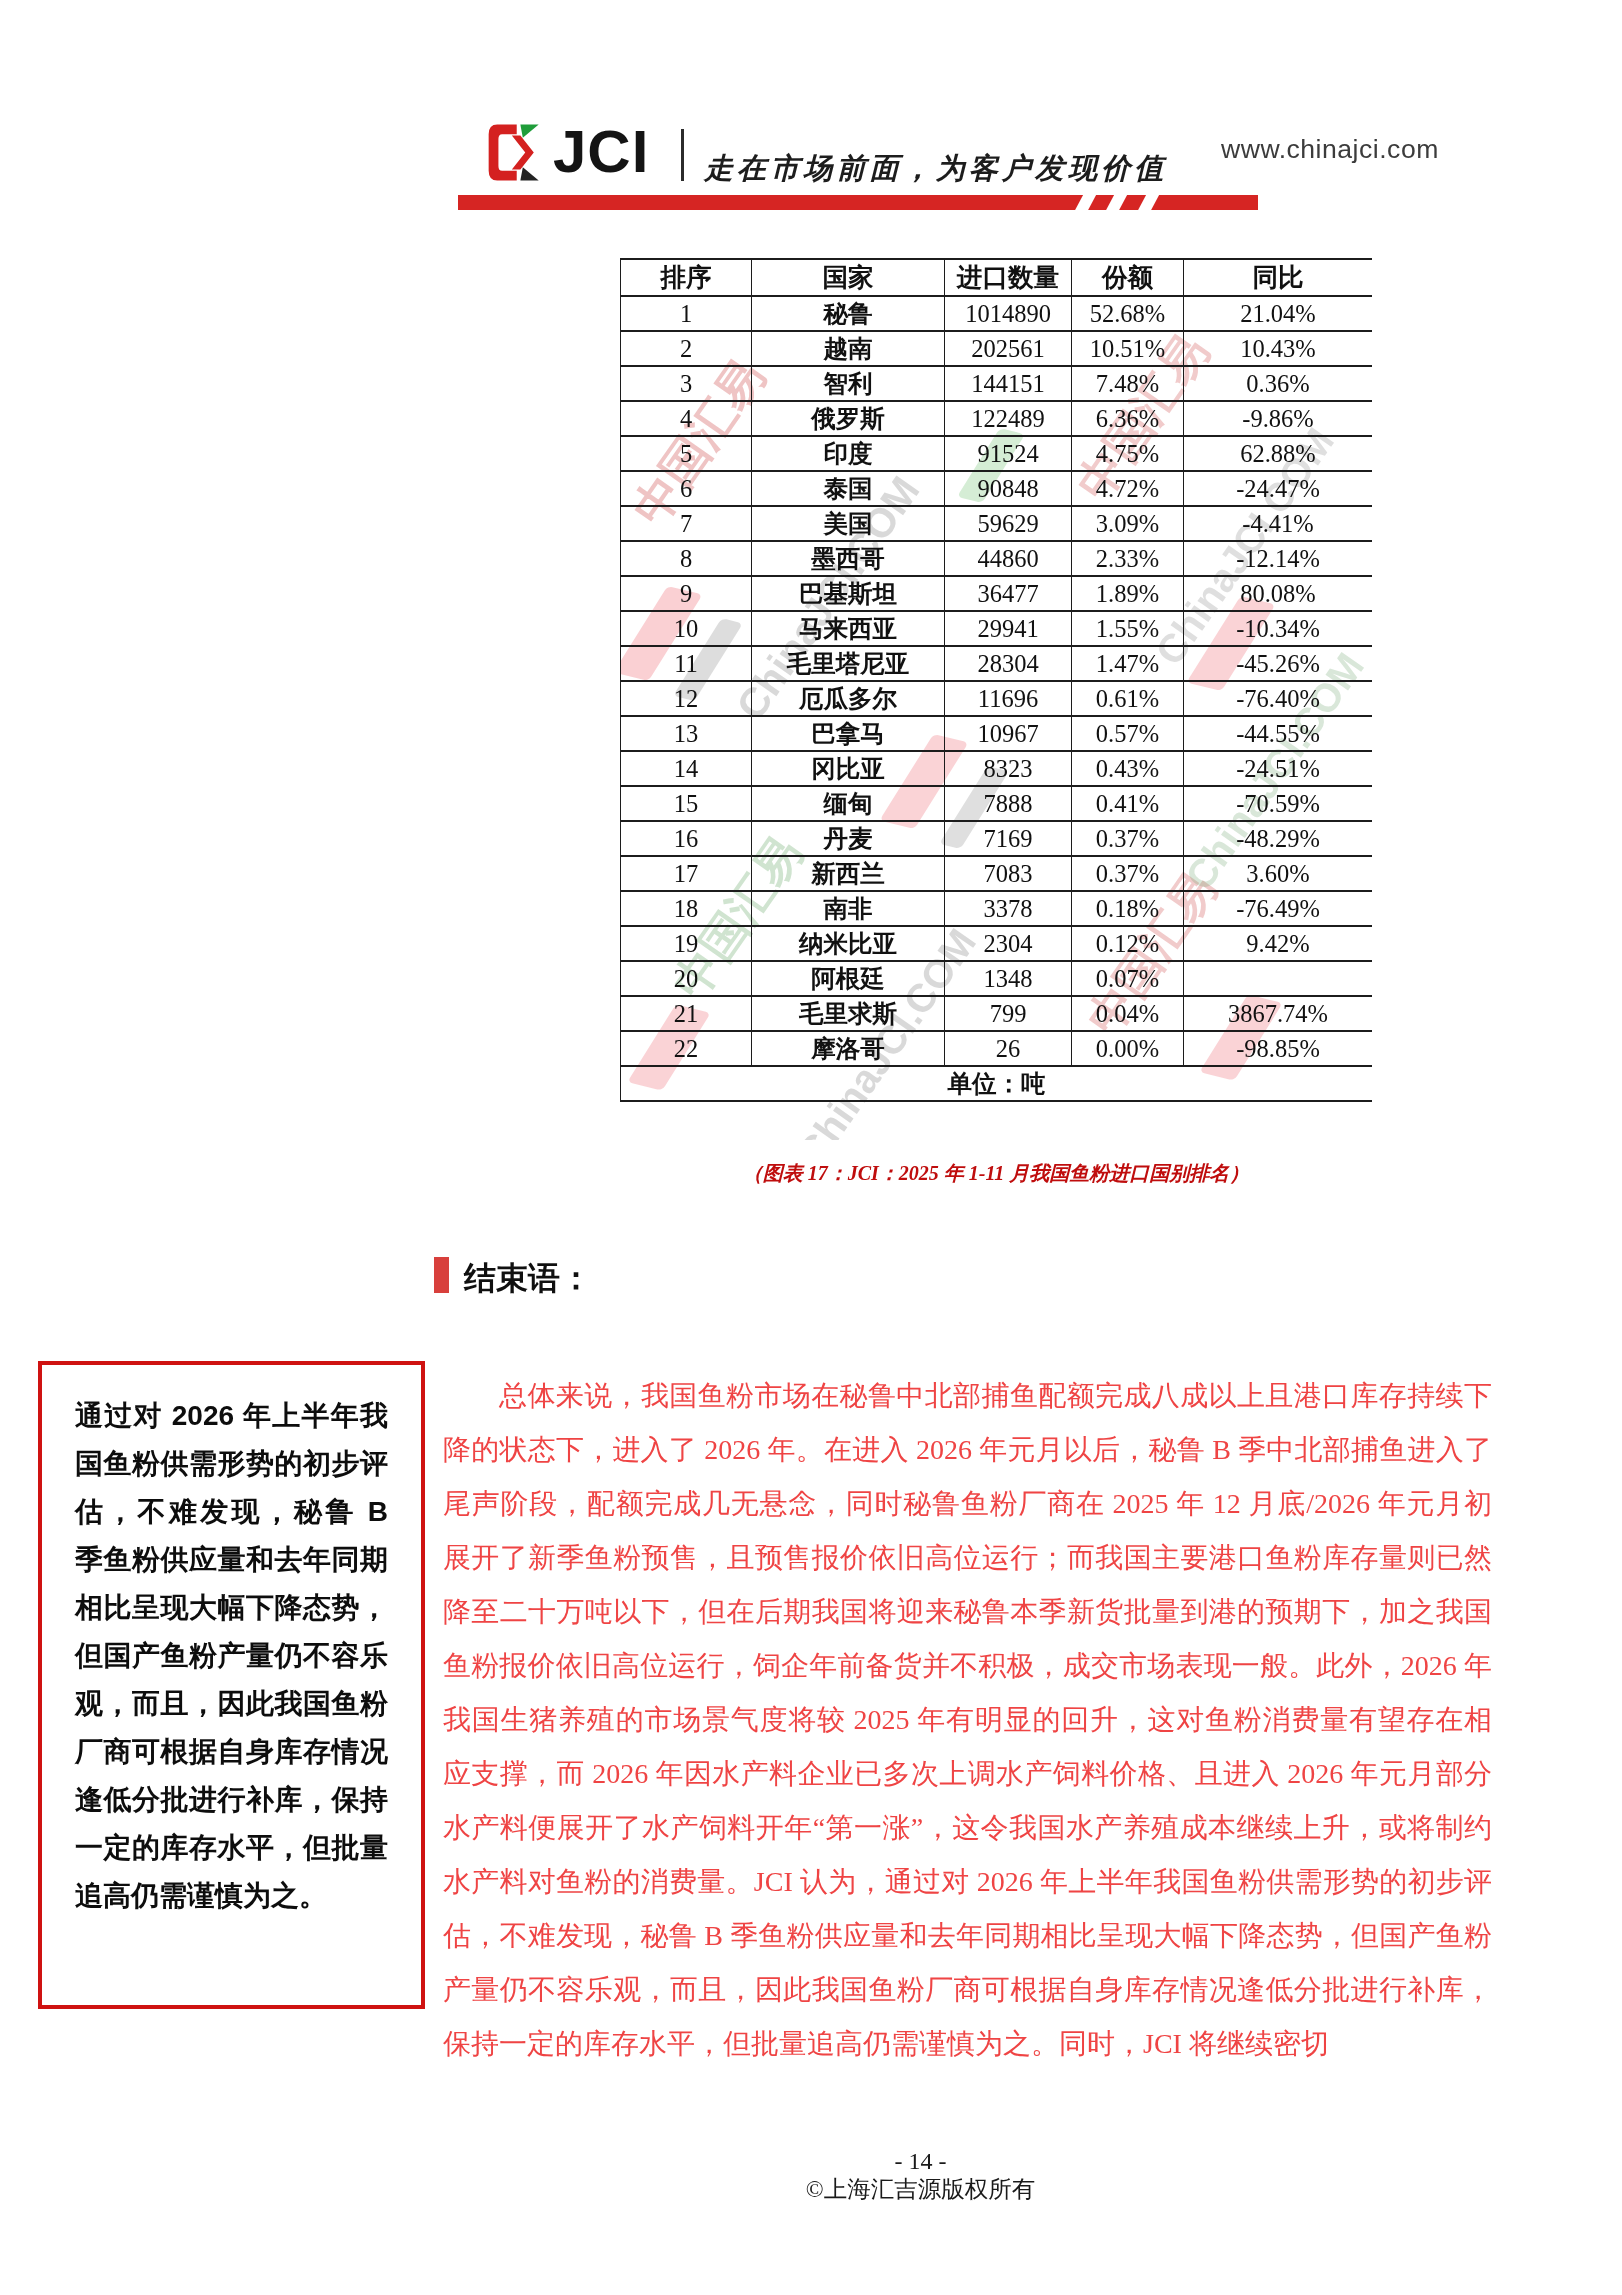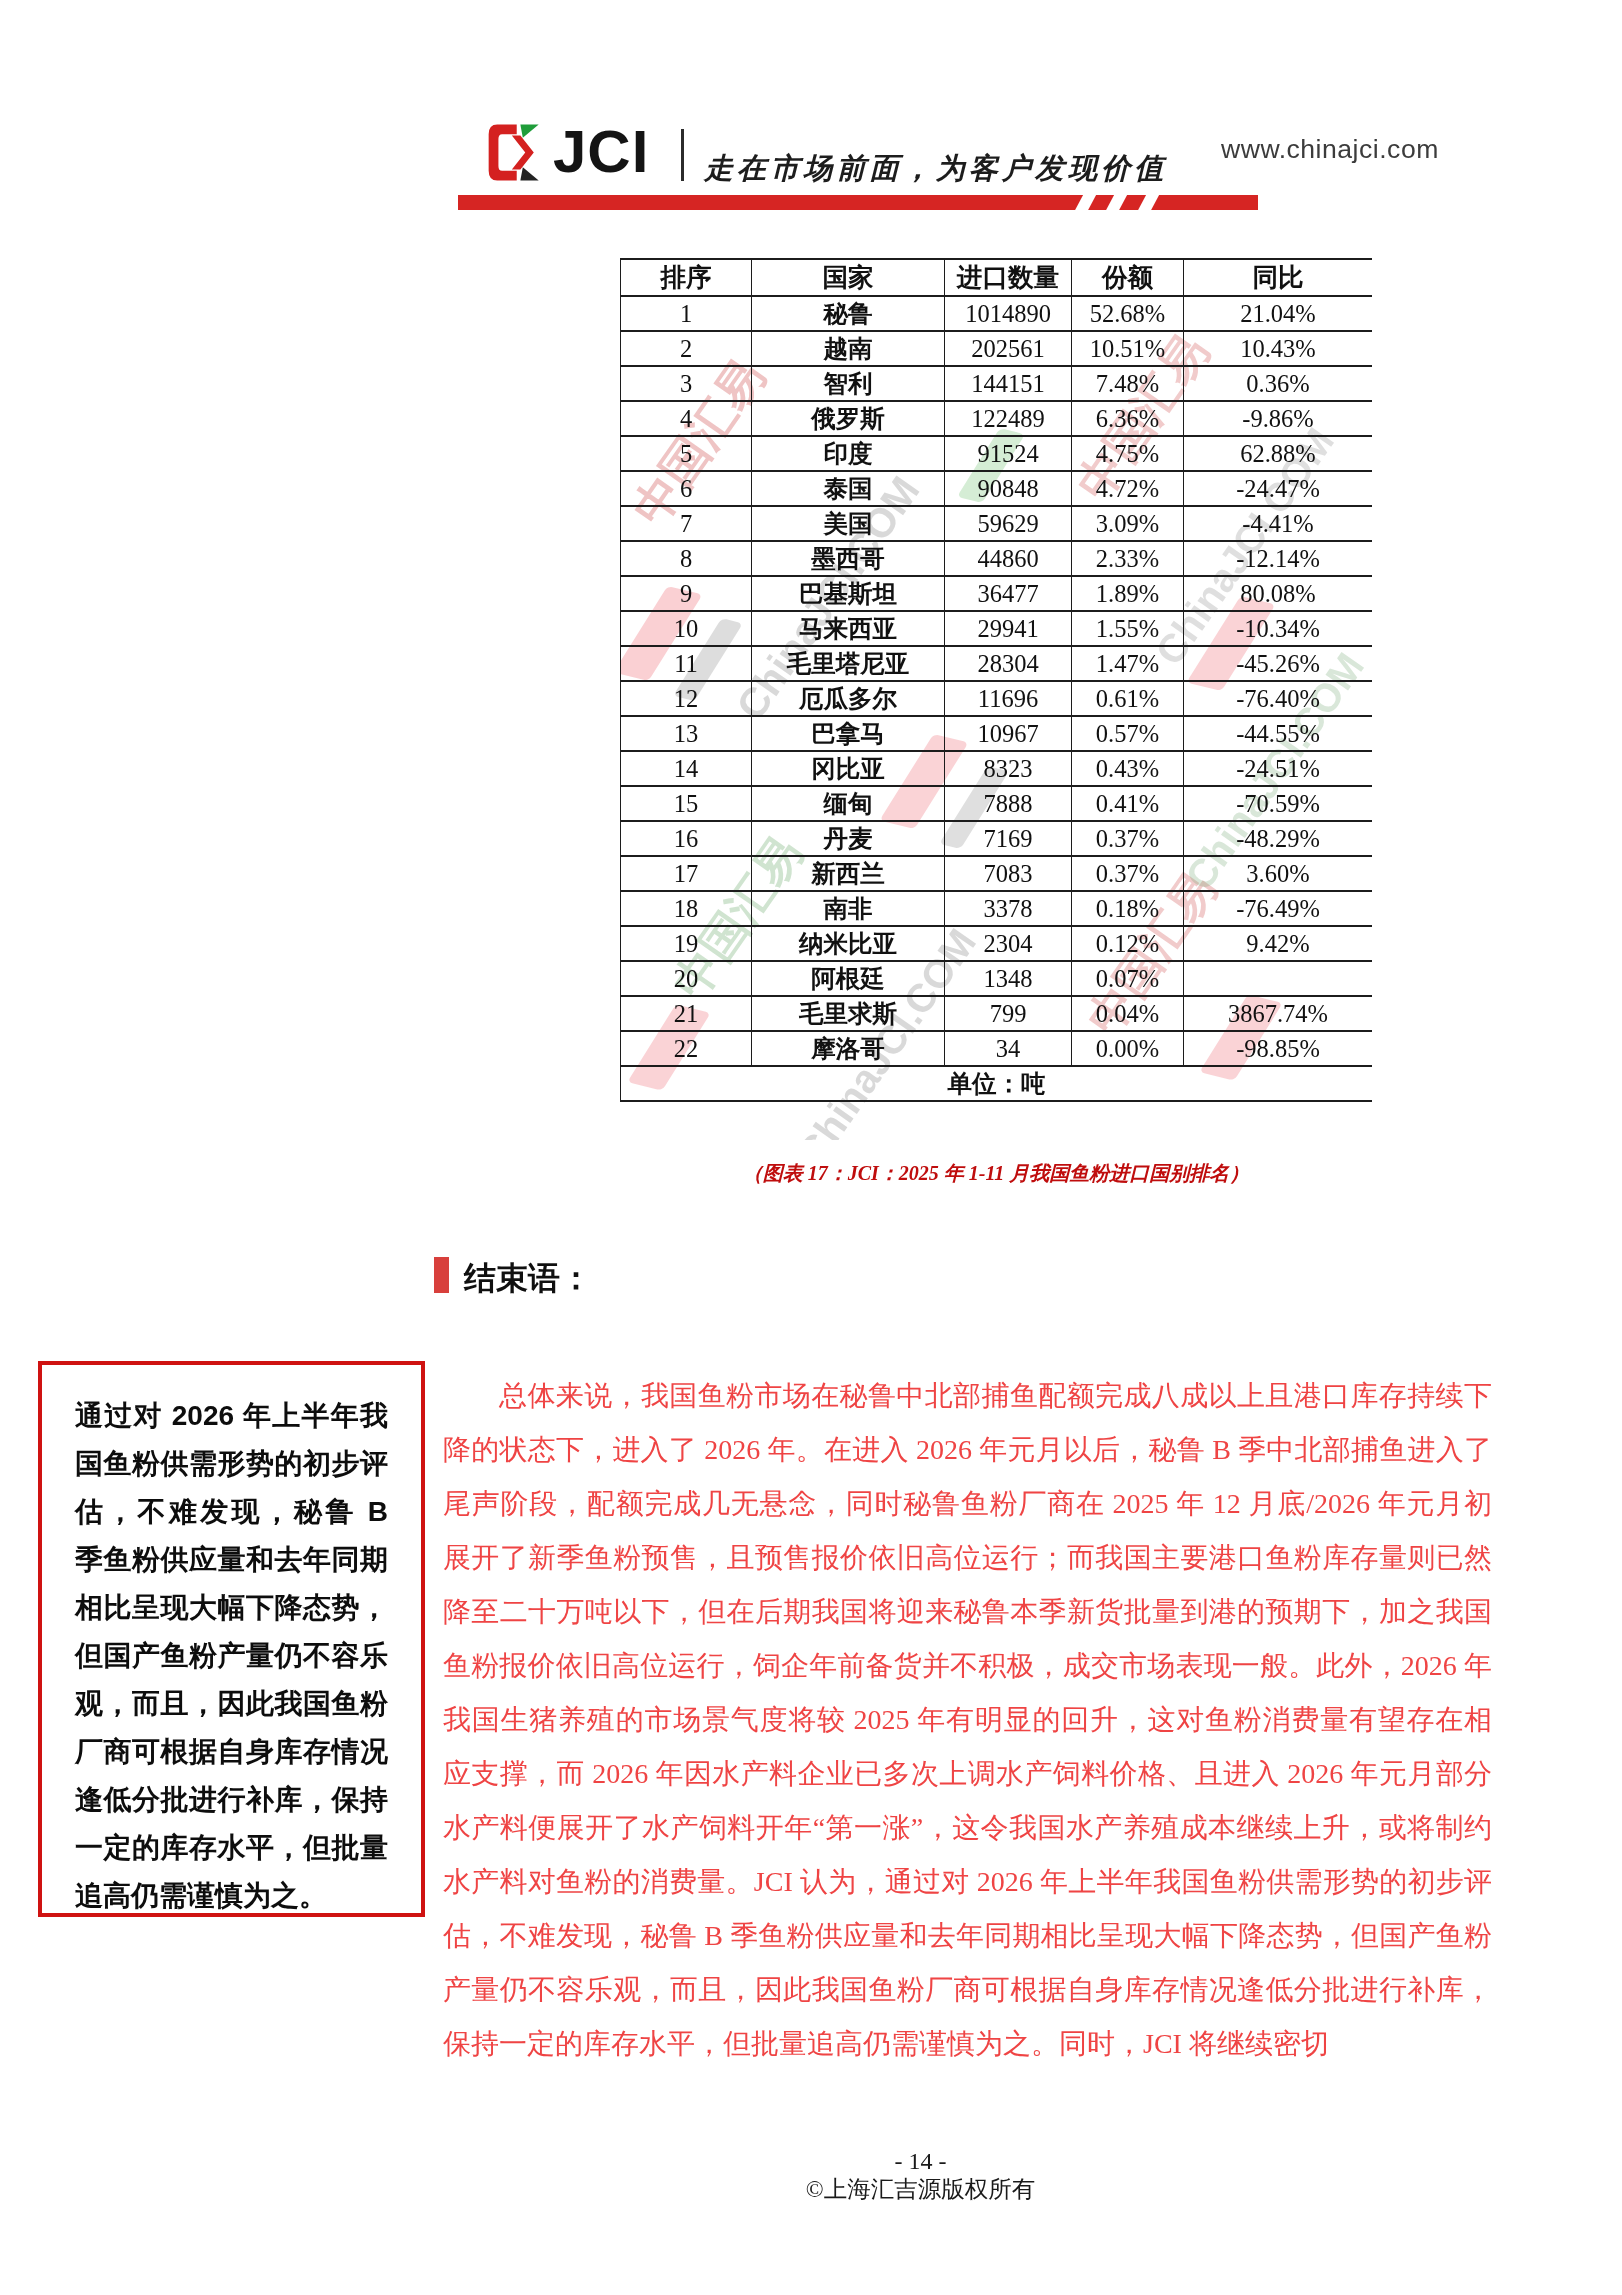--- a/index.html
+++ b/index.html
@@ -44,21 +44,21 @@
 
   
   .caption{left:620px;top:1160px;width:752px;text-align:center;font-size:20px;
            font-style:italic;font-weight:600;color:#bf0d0d;
            font-family:"Liberation Serif",serif;}
   .sec-square{left:434px;top:1257px;width:15.3px;height:36px;background:#d8403c;}
   .sec-title{left:464px;top:1257px;font-size:32px;font-weight:800;color:#101010;
            font-family:"Liberation Sans",sans-serif;}
 
   
-  .callout{left:38px;top:1361px;width:387px;height:556px;border:4.1px solid #cf1211;
+  .callout{left:38px;top:1361px;width:387px;height:648px;border:4.1px solid #cf1211;
            box-sizing:border-box;padding:26.6px 33px 0 33px;}
   .callout-text{font-size:28px;line-height:48px;font-weight:700;color:#0d0d0d;
            text-align:justify;font-family:"Liberation Sans",sans-serif;}
 
   
   .bodytext{left:443px;top:1369px;width:1049px;font-size:28px;line-height:54px;
            text-align:justify;text-indent:2em;color:#ef4444;
            font-family:"Liberation Serif",serif;}
 
   
@@ -266,21 +266,21 @@
         <tr>
           <td class="c0">21</td>
           <td class="c1">毛里求斯</td>
           <td class="c2">799</td>
           <td class="c3">0.04%</td>
           <td class="c4">3867.74%</td>
         </tr>
         <tr>
           <td class="c0">22</td>
           <td class="c1">摩洛哥</td>
-          <td class="c2">34</td>
+          <td class="c2">26</td>
           <td class="c3">0.00%</td>
           <td class="c4">-98.85%</td>
         </tr>
       </tbody>
     <tfoot>
       <tr class="unit-row">
         <td colspan="5">单位：吨</td>
       </tr>
     </tfoot>
   </table>

